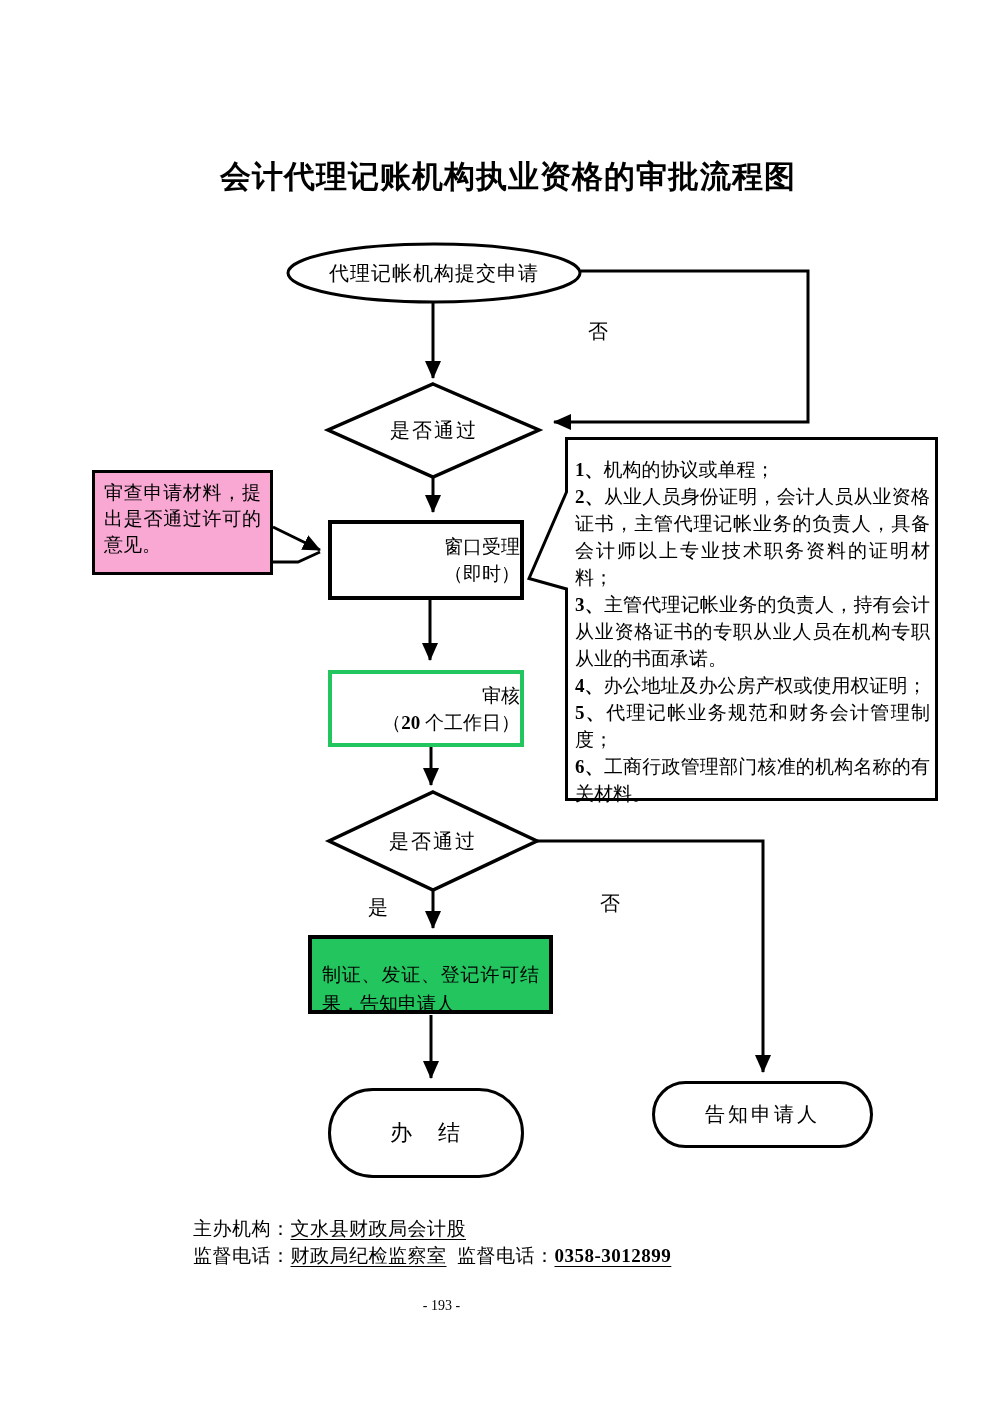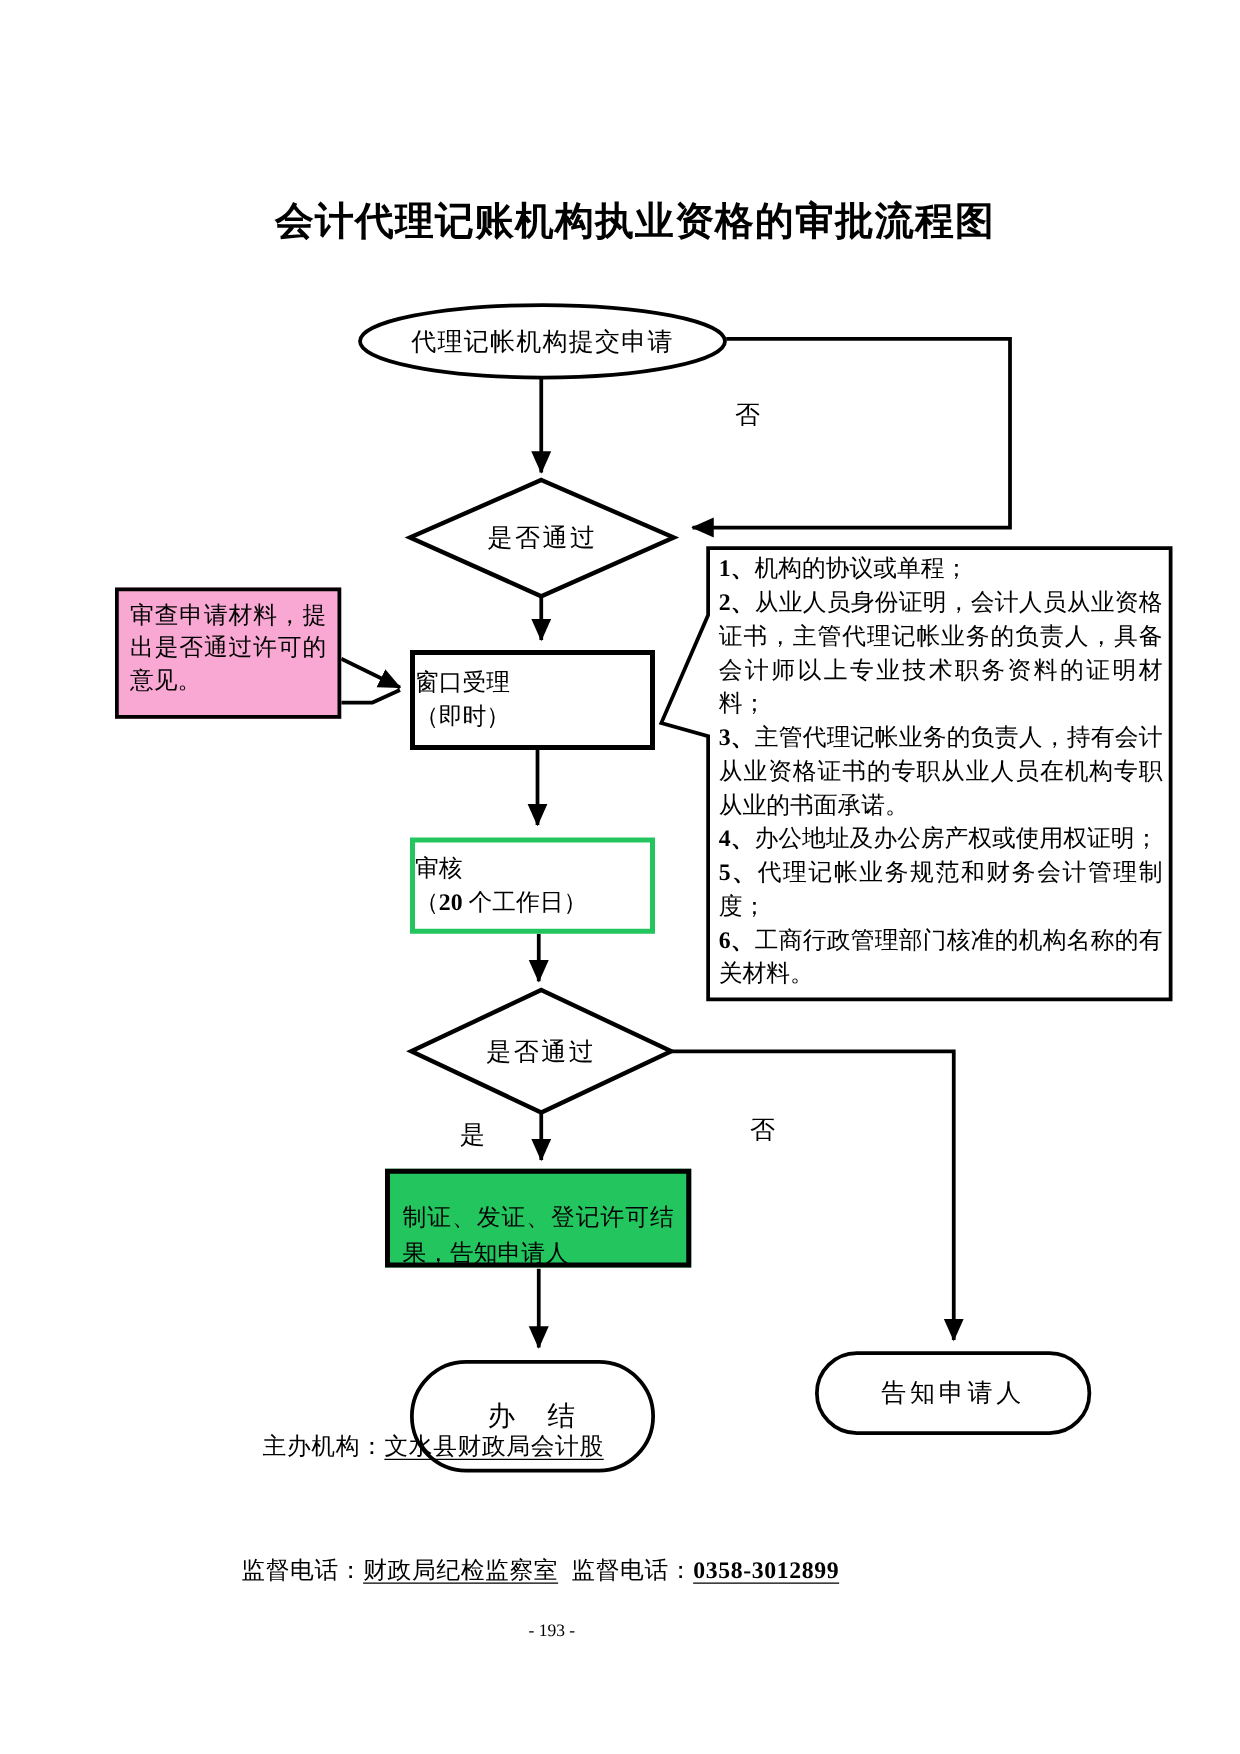--- a/index.html
+++ b/index.html
@@ -3,31 +3,31 @@
 <meta charset="utf-8">
 <style>
   html,body{margin:0;padding:0;background:#fff;}
   #page{
     position:relative;width:992px;height:1403px;background:#fff;
     font-family:"Liberation Serif","DejaVu Serif",serif;color:#000;overflow:hidden;
   }
   #svgLayer{position:absolute;left:0;top:0;width:992px;height:1403px;z-index:1;pointer-events:none;}
   .txt{position:absolute;z-index:2;}
   .center{display:flex;align-items:center;justify-content:center;text-align:center;}
-  .colcenter{display:flex;flex-direction:column;align-items:flex-start;justify-content:center;text-align:center;}
+  .colcenter{display:flex;flex-direction:column;align-items:flex-end;justify-content:center;text-align:center;}
   #title{left:0;top:156px;width:992px;text-align:center;font-size:31px;font-weight:bold;letter-spacing:1px;margin-left:12px;}
   #startLabel{left:288px;top:245px;width:292px;height:56px;font-size:20px;letter-spacing:1px;}
   #noTop{left:568px;top:318px;width:60px;font-size:20px;text-align:center;}
   #d1Label{left:329px;top:384px;width:210px;height:92px;font-size:20px;letter-spacing:2px;}
   #noteBox{left:92px;top:470px;width:181px;height:105px;border:3px solid #000;background:#f9a8d4;
     box-sizing:border-box;padding:7px 9px;font-size:19px;line-height:26px;text-align:justify;}
   #windowBox{left:328px;top:520px;width:196px;height:80px;border:4px solid #000;background:#fff;
     box-sizing:border-box;font-size:19px;line-height:27px;}
   #materialsText{left:565px;top:437px;width:373px;height:364px;box-sizing:border-box;
-    padding:5px 8px 6px 10px;font-size:19px;line-height:27px;text-align:justify;}
+    padding:19px 8px 6px 10px;font-size:19px;line-height:27px;text-align:justify;}
   #materialsText .mi b{font-family:"Liberation Serif",serif;}
   #reviewBox{left:328px;top:670px;width:196px;height:77px;border:4px solid #22c55e;background:#fff;
     box-sizing:border-box;font-size:19px;line-height:27px;}
   #d2Label{left:329px;top:792px;width:208px;height:98px;font-size:20px;letter-spacing:2px;}
   #yesLabel{left:358px;top:894px;width:40px;font-size:20px;text-align:center;}
   #noBottom{left:590px;top:890px;width:40px;font-size:20px;text-align:center;}
   #issueBox{left:308px;top:935px;width:245px;height:79px;border:4px solid #000;background:#22c55e;
     box-sizing:border-box;padding:21px 10px;font-size:19px;line-height:29px;text-align:justify;}
   #finishBox{left:328px;top:1088px;width:196px;height:90px;border:3px solid #000;border-radius:46px;
     background:#fff;box-sizing:border-box;font-size:22px;letter-spacing:2px;}
@@ -101,21 +101,21 @@
   <div id="yesLabel" class="txt">是</div>
   <div id="noBottom" class="txt">否</div>
 
   <div id="issueBox" class="txt">
     <span>制证、发证、登记许可结果，告知申请人</span>
   </div>
 
   <div id="finishBox" class="txt center">办　结</div>
   <div id="notifyBox" class="txt center">告知申请人</div>
 
-  <div class="txt footerLine" style="top:1144px;margin-left:17px;">
+  <div class="txt footerLine" style="top:1216px;">
     <span>主办机构：</span><span class="u">文水县财政局会计股</span>
   </div>
   <div class="txt footerLine" style="top:1243px;">
     <span>监督电话：</span><span class="u">财政局纪检监察室</span><span style="white-space:pre;">  监督电话：</span><b class="u">0358-3012899</b>
   </div>
   <div id="pageNum" class="txt">- 193 -</div>
 
 </div>
 
 </body></html>

